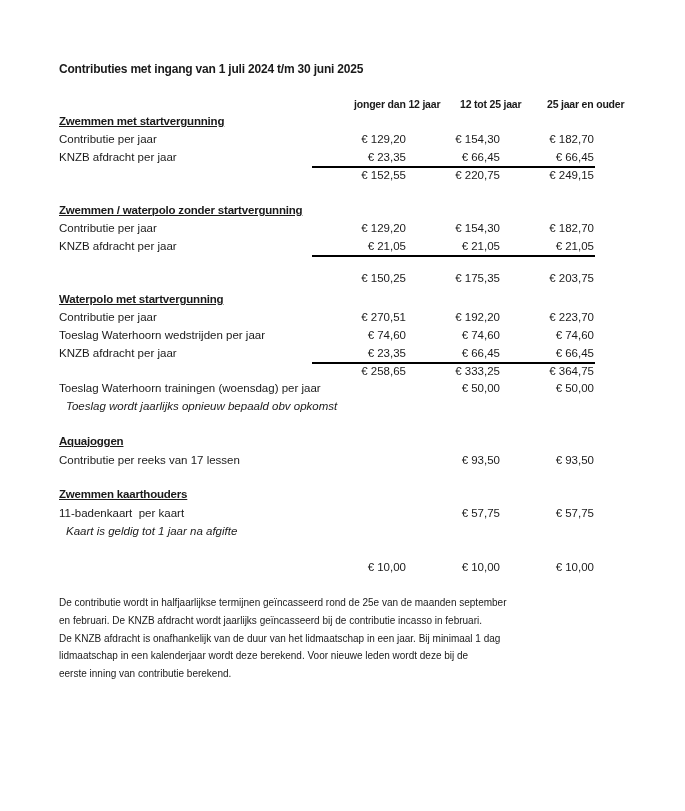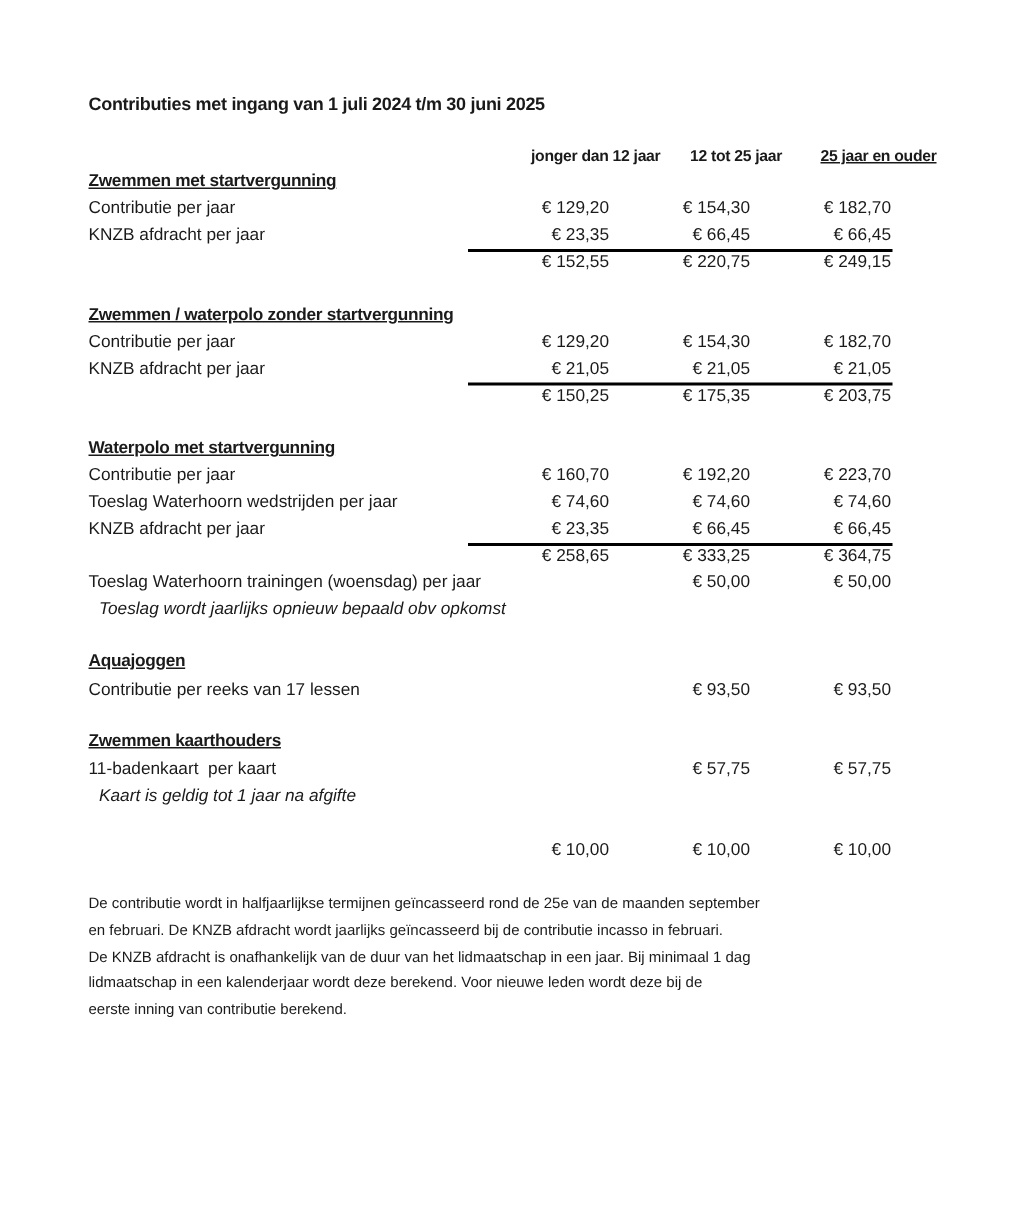--- a/index.html
+++ b/index.html
@@ -23,21 +23,21 @@
     .para { position: absolute; left: 59px; top: 594px; width: 560px; line-height: 17.8px; font-size: 10px; }
     .para div { white-space: nowrap; }
   </style>
 </head>
 <body>
 
 <div class="abs title">Contributies met ingang van 1 juli 2024 t/m 30 juni 2025</div>
 
 <div class="abs colhead" style="left:318px;">jonger dan 12 jaar</div>
 <div class="abs colhead" style="left:424px;">12 tot 25 jaar</div>
-<div class="abs colhead" style="left:511px;text-decoration:underline;">25 jaar en ouder</div>
+<div class="abs colhead" style="left:511px;">25 jaar en ouder</div>
 
 <div class="row" style="top:115px;">
   <span class="lbl heading">Zwemmen met startvergunning</span>
 </div>
 <div class="row" style="top:133px;">
   <span class="lbl">Contributie per jaar</span>
   <span class="v v0">€ 129,20</span>
   <span class="v v1">€ 154,30</span>
   <span class="v v2">€ 182,70</span>
 </div>
@@ -63,32 +63,32 @@
   <span class="v v1">€ 154,30</span>
   <span class="v v2">€ 182,70</span>
 </div>
 <div class="row" style="top:240px;">
   <span class="lbl">KNZB afdracht per jaar</span>
   <span class="v v0">€ 21,05</span>
   <span class="v v1">€ 21,05</span>
   <span class="v v2">€ 21,05</span>
 </div>
 <div class="rule" style="top:255px;"></div>
-<div class="row" style="top:258px;padding-left:28px;">
+<div class="row" style="top:272px;padding-left:28px;">
   <span class="v v0">€ 150,25</span>
   <span class="v v1">€ 175,35</span>
   <span class="v v2">€ 203,75</span>
 </div>
 
 <div class="row" style="top:293px;">
   <span class="lbl heading">Waterpolo met startvergunning</span>
 </div>
 <div class="row" style="top:311px;">
   <span class="lbl">Contributie per jaar</span>
-  <span class="v v0">€ 160,70</span>
+  <span class="v v0">€ 270,51</span>
   <span class="v v1">€ 192,20</span>
   <span class="v v2">€ 223,70</span>
 </div>
 <div class="row" style="top:329px;">
   <span class="lbl">Toeslag Waterhoorn wedstrijden per jaar</span>
   <span class="v v0">€ 74,60</span>
   <span class="v v1">€ 74,60</span>
   <span class="v v2">€ 74,60</span>
 </div>
 <div class="row" style="top:347px;">

